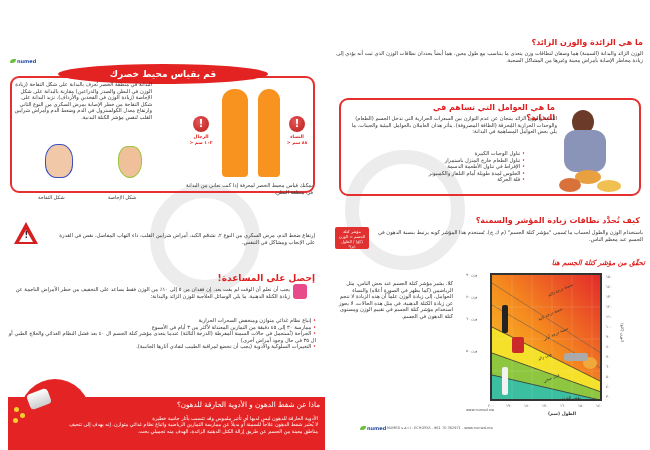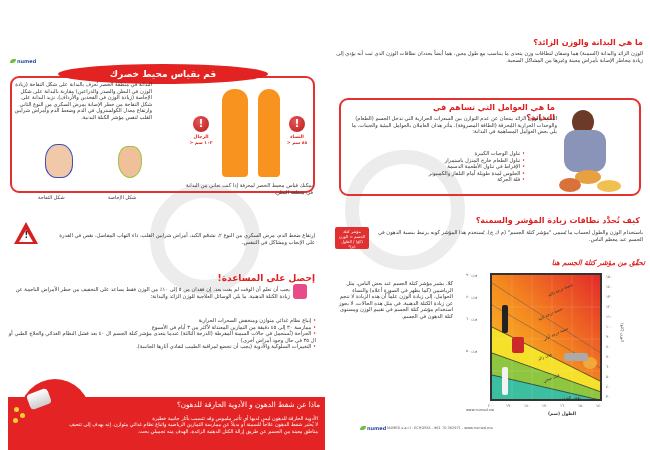--- a/index.html
+++ b/index.html
@@ -126,21 +126,21 @@
   <ul class="fat-text rtl" style="list-style:none;">
     <li>الأدوية الحارقة للدهون ليس لديها أي تأثير ملموس وقد تتسبب بآثار جانبية خطيرة</li>
     <li>لا يُعتبر شفط الدهون علاجاً للسمنة أو بديلاً عن ممارسة التمارين الرياضية واتباع نظام غذائي متوازن. إنه يهدف إلى تنحيف مناطق معينة من الجسم عن طريق إزالة الكتل الدهنية الزائدة، الهدف منه تجميلي بحت.</li>
   </ul>
 </div>
 
 <div class="page right">
   <div class="wm" style="left:20px;top:150px;width:120px;height:120px;"></div>
 
 
-  <div class="h rtl" style="position:absolute;left:120px;top:38px;width:198px;">ما هي البدانة والوزن الزائد؟</div>
+  <div class="h rtl" style="position:absolute;left:120px;top:38px;width:198px;">ما هي الزائدة والوزن الزائد؟</div>
   <div class="rtl txt" style="position:absolute;left:6px;top:50px;width:312px;">الوزن الزائد والبدانة (السمنة) هما وصفان لنطاقات وزن يتعدى ما يتناسب مع طول معين. هما أيضاً يحددان نطاقات الوزن الذي ثبت أنه يؤدي إلى زيادة مخاطر الإصابة بأمراض معينة وغيرها من المشاكل الصحية.</div>
 
   <div class="factors-box"></div>
   <div class="h rtl" style="position:absolute;left:80px;top:103px;width:150px;">ما هي العوامل التي تساهم في البدانة؟</div>
   <div class="rtl txt" style="position:absolute;left:20px;top:115px;width:212px;">البدانة والوزن الزائد ينتجان عن عدم التوازن بين السعرات الحرارية التي تدخل الجسم (الطعام) والوحدات الحرارية المُحرقة (الطاقة المصروفة). يتأثر هذان العاملان بالعوامل البيئية والجينات. ما يلي بعض العوامل المساهمة في البدانة:</div>
   <ul class="bul rtl txt" style="position:absolute;left:60px;top:150px;width:140px;">
     <li>تناول الوجبات الكبيرة</li>
     <li>تناول الطعام خارج المنزل باستمرار</li>
     <li>الإفراط في تناول الأطعمة الدسمة</li>
     <li>الجلوس لمدة طويلة أمام التلفاز والكمبيوتر</li>

